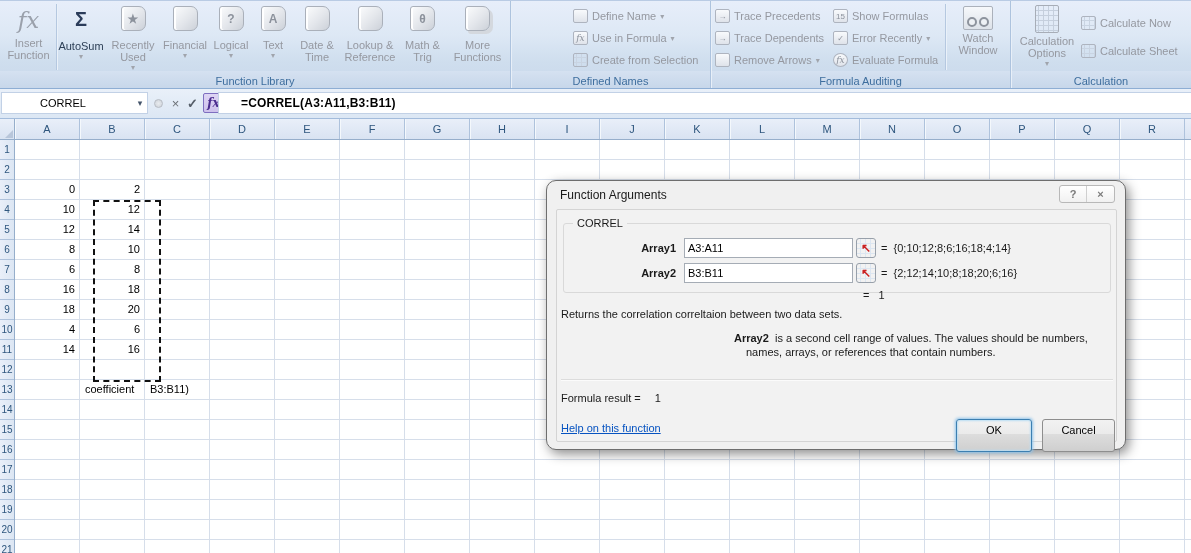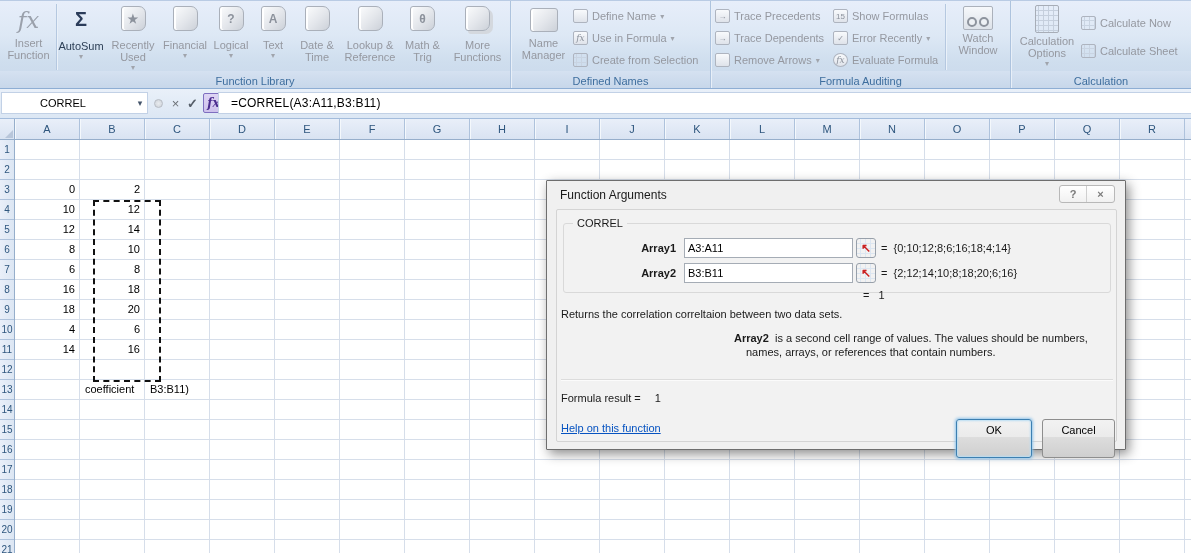--- a/index.html
+++ b/index.html
@@ -62,22 +62,22 @@
   .fbtn { width:17px; height:20px; display:flex; align-items:center; justify-content:center;
     font-size:13px; color:#6b7076; }
   .fbtn.circ i { width:9px; height:9px; border-radius:50%; border:1px solid #b7bcc4;
     background:radial-gradient(#e8ebef,#cdd2d9); display:block; }
   .fbtn.check { color:#565e69; font-weight:bold; }
   .fbtn.fxb { width:21px; height:20px; background:linear-gradient(#ded5f4,#cdc1ec);
     border:1px solid #7e6fc0; border-radius:2px; margin-left:2px;
     font-family:"DejaVu Serif", serif; font-style:italic; font-weight:bold;
     font-size:12px; color:#4b2d8f; }
   #finput { position:absolute; left:218px; top:3px; right:0; height:22px; background:#fff;
-    border:1px solid #c2d1e6; border-right:none; font-size:12px; font-weight:normal; color:#000;
-    line-height:20px; padding-left:12px; letter-spacing:0.2px; }
+    border:1px solid #c2d1e6; border-right:none; font-size:12px; font-weight:bold; color:#000;
+    line-height:20px; padding-left:22px; letter-spacing:0.2px; }
 
   
   #sheet { position:absolute; left:0; top:119px; width:1191px; height:434px; background:#fff; }
   #corner { position:absolute; left:0; top:0; width:15px; height:21px;
     background:linear-gradient(#e9eff9,#d9e3f2); border-right:1px solid #96aecb;
     border-bottom:1px solid #96aecb; }
   #corner:after { content:""; position:absolute; right:1px; bottom:1px;
     border-left:8px solid transparent; border-bottom:8px solid #b8c6da; }
   #colheads { position:absolute; left:15px; top:0; width:1176px; height:21px; display:flex;
     background:linear-gradient(#e9eff9,#d9e3f2); border-bottom:1px solid #96aecb; }
@@ -92,21 +92,21 @@
     background-image:linear-gradient(to right, transparent 64px, #d6deea 64px),
       linear-gradient(to bottom, transparent 19px, #d6deea 19px);
     background-size:65px 20px; }
   .cell { position:absolute; height:19px; line-height:19px; font-size:11px; color:#000;
     white-space:nowrap; overflow:visible; }
   #ants { position:absolute; left:78px; top:60px; width:68px; height:182px;
     border:2px dashed #111; }
 
   
   #dialog { position:absolute; left:546px; top:180px; width:580px; height:270px;
-    background:#f0f0f0; border:1px solid #6e6e6e; border-radius:1px;
+    background:#f0f0f0; border:1px solid #6e6e6e; border-radius:10px;
     box-shadow:3px 4px 12px rgba(0,0,0,0.45); z-index:10; font-size:11px; color:#1a1a1a; }
   #dlgtitle { position:absolute; left:13px; top:7px; font-size:12px; color:#1a1a1a; }
   #dlgsys { position:absolute; left:512px; top:4px; width:56px; height:18px; display:flex;
     background:linear-gradient(#ffffff,#f1f1f1); border:1px solid #b8b8b8; border-radius:3px; }
   .sysbtn { width:50%; text-align:center; line-height:16px; font-size:11px; font-weight:bold;
     color:#7a7a7a; }
   .sysbtn:first-child { border-right:1px solid #cfcfcf; }
   #dlginner { position:absolute; left:9px; top:28px; width:561px; height:233px;
     background:#f2f2f2; border:1px solid #d4d4d4; border-radius:2px; }
   #fgroup { position:absolute; left:16px; top:42px; width:548px; height:70px;
@@ -129,21 +129,21 @@
   #dlgdesc { position:absolute; left:14px; top:127px; }
   #arghelp { position:absolute; left:187px; top:150px; width:392px; line-height:14px;
     padding-left:12px; text-indent:-12px; }
   #arghelp b { font-weight:bold; }
   #dlgdivider { position:absolute; left:14px; top:198px; width:552px; height:1px;
     background:#dcdcdc; box-shadow:0 1px 0 #fbfbfb; }
   #fresult { position:absolute; left:14px; top:211px; }
   #fresult .fval { margin-left:14px; }
   #helplink { position:absolute; left:14px; top:241px; color:#0653c1;
     text-decoration:underline; cursor:pointer; }
-  .dlgbtn { position:absolute; top:238px; height:39px; text-align:center; line-height:21px;
+  .dlgbtn { position:absolute; top:238px; height:33px; text-align:center; line-height:21px;
     font-size:11px; color:#000; border-radius:3px;
     background:linear-gradient(#f2f2f2,#ebebeb 45%,#dddddd 46%,#cfcfcf); }
   #okbtn { left:409px; width:76px; border:1px solid #3c7fb1;
     box-shadow:0 0 3px 1px #8fc3ea, inset 0 0 2px 1px #b9ddf3; }
   #cancelbtn { left:495px; width:73px; border:1px solid #8e8e8e; }
 </style>
 </head>
 <body>
 
 <div id="stage">
@@ -197,26 +197,20 @@
         <div class="rlabel">Math &amp; Trig</div>
       </div>
       <div class="ritem" style="left:447px;width:61px">
         <div class="ricon book" style="box-shadow:inset 2px 0 0 #fff, 3px 3px 0 #d4d8de"></div>
         <div class="rlabel">More Functions</div>
       </div>
       <div class="glabel">Function Library</div>
     </div>
 
     <div class="rgroup" style="left:511px;width:200px">
-      <div class="rbig" style="left:6px;width:53px">
-        <div class="bigicon">
-            <div class="book" style="width:28px;height:24px;border-radius:3px"></div>
-          </div>
-        <div class="rlabel">Name Manager</div>
-      </div>
       <div class="smallrow" style="left:62px;top:5px">
         <span class="si"></span>
         <span>Define Name</span>
         <span class="drop">▾</span>
       </div>
       <div class="smallrow" style="left:62px;top:27px">
         <span class="si fxsi">fx</span>
         <span>Use in Formula</span>
         <span class="drop">▾</span>
       </div>

